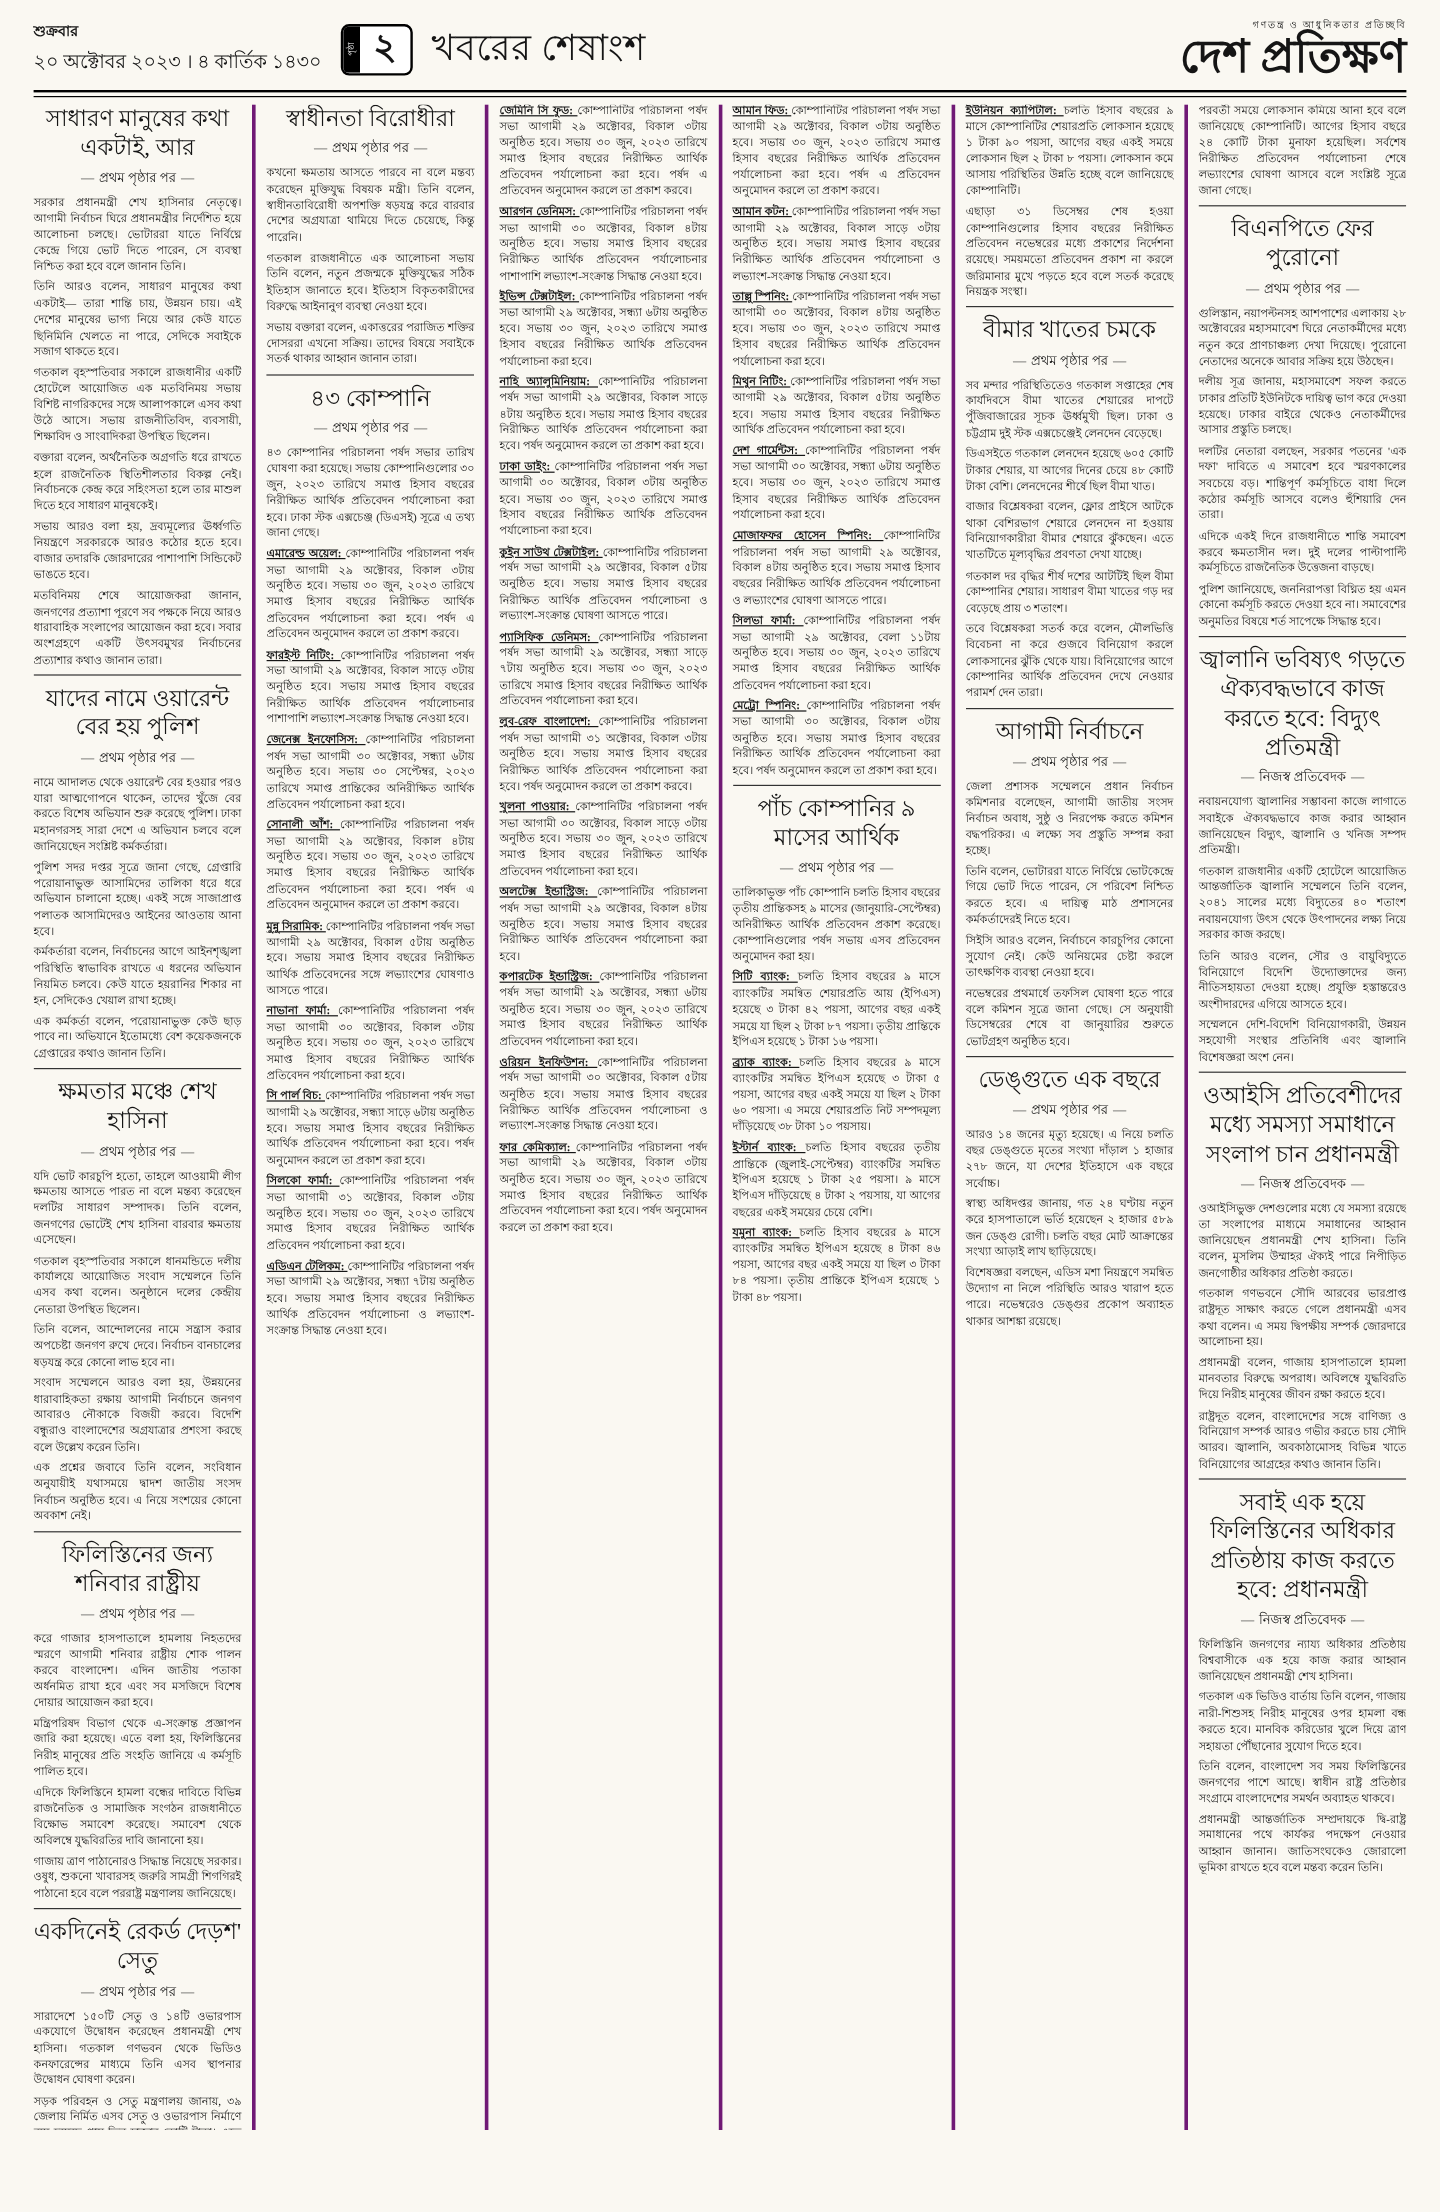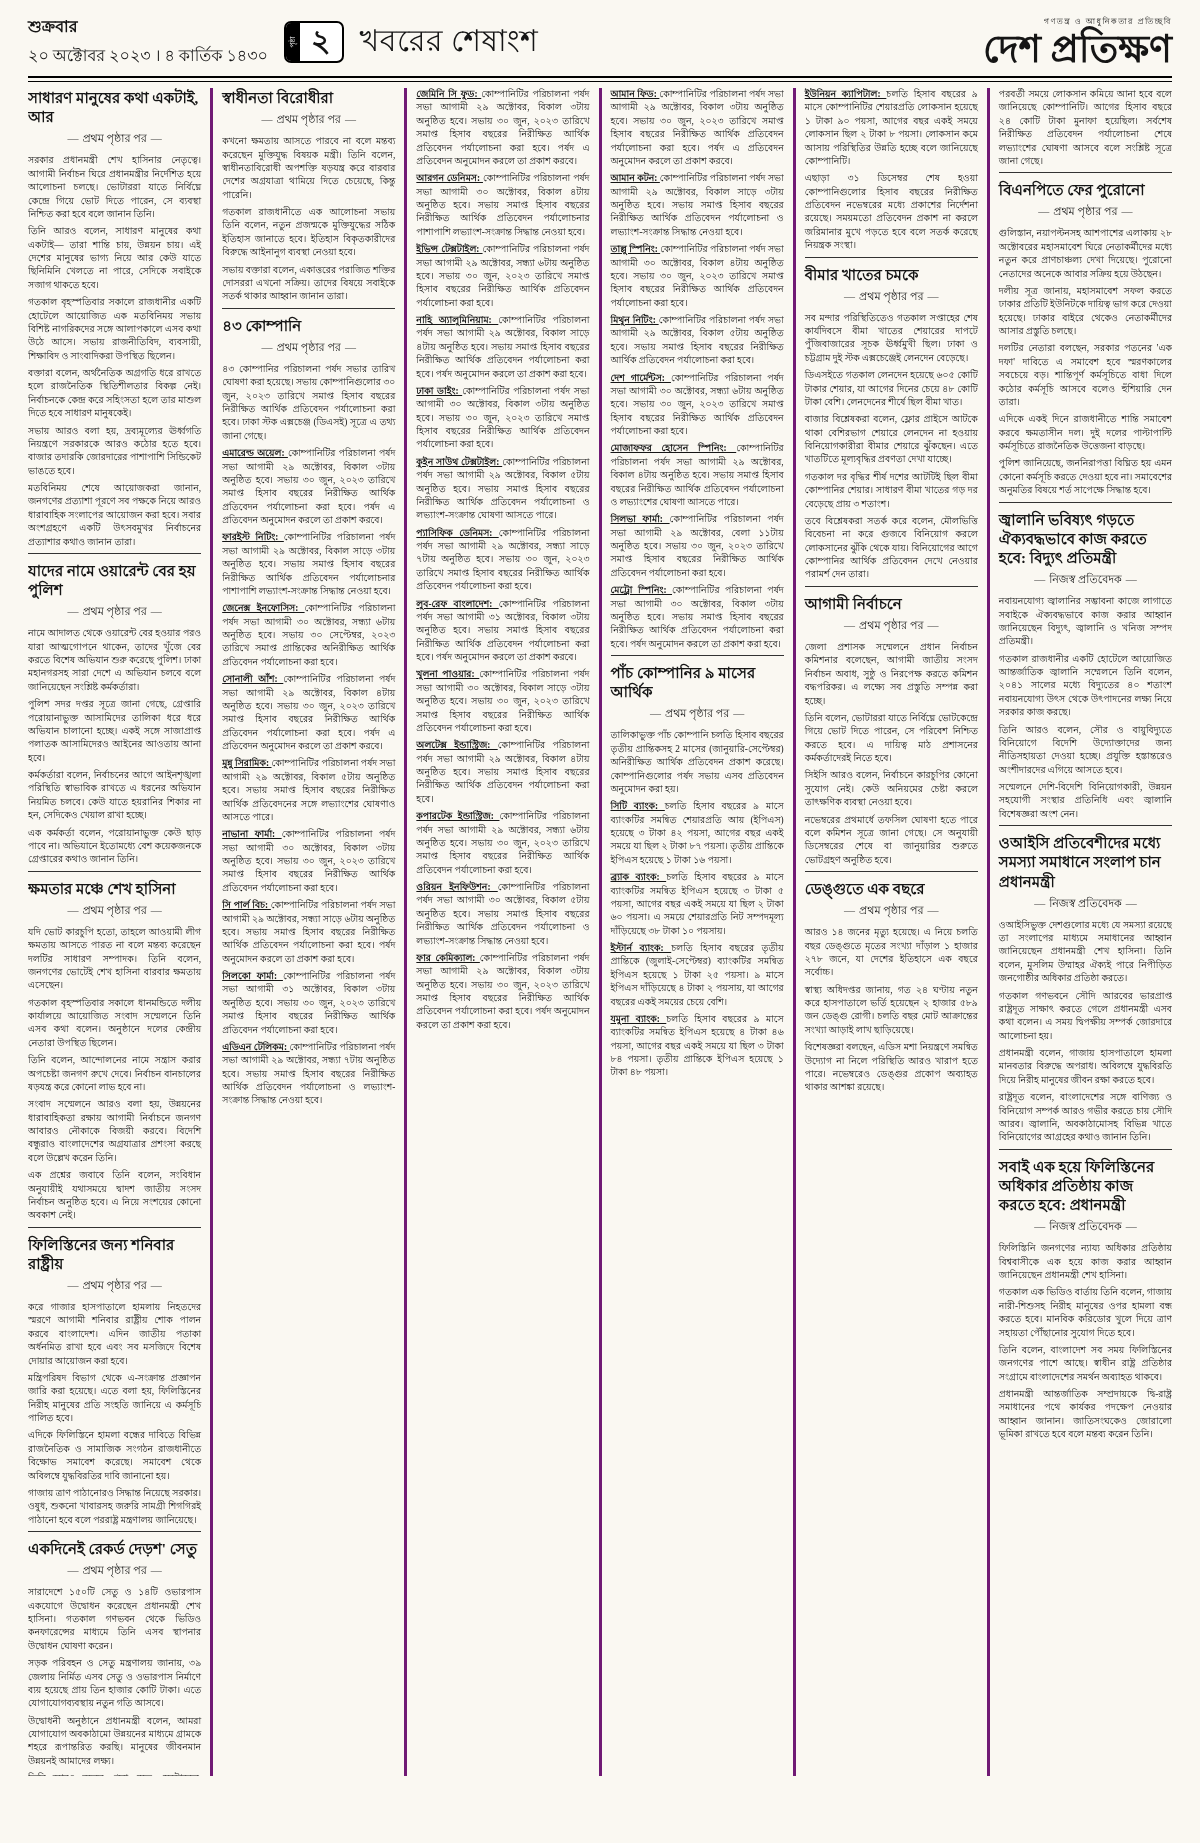--- a/index.html
+++ b/index.html
@@ -6,39 +6,39 @@
   body{
     width:1200px;height:1843px;
     background:#faf8f2;color:#151515;
     font-family:"Liberation Serif","DejaVu Serif",serif;
     overflow:hidden;
   }
   .page{padding:6px 28px 10px;}
   
   .header{display:flex;align-items:center;gap:16px;padding:8px 0 6px;}
   .date-block{min-width:150px;}
-  .weekday{font-weight:bold;font-size:16px;}
+  .weekday{font-weight:bold;font-size:12px;}
   .date{font-size:16px;margin-top:2px;}
   .badge{border:2px solid #000;border-radius:7px;display:flex;align-items:stretch;overflow:hidden;background:#fff;}
   .badge-side{writing-mode:vertical-rl;transform:rotate(180deg);background:#000;color:#fff;font-size:7px;padding:2px 1px;display:flex;align-items:center;justify-content:center;}
   .badge-num{font-size:30px;font-weight:bold;padding:1px 11px 3px;line-height:1.15;}
   .section-title{font-size:30px;font-weight:normal;letter-spacing:.5px;}
   .masthead{margin-left:auto;text-align:right;}
   .tagline{font-size:8px;letter-spacing:1.5px;margin-bottom:2px;}
   .logo{font-size:38px;font-weight:bold;line-height:1.05;}
   .rule-double{height:3px;border-top:2px solid #000;border-bottom:1px solid #000;margin-bottom:6px;}
   
   .cols{display:flex;height:1688px;overflow:hidden;margin-top:4px;}
   .col{flex:1 1 0;min-width:0;padding:0 9px;overflow:hidden;}
   .col:first-child{padding-left:0;}
   .col:last-child{padding-right:0;}
   .col + .col{border-left:3px solid #701a75;}
   
   .block + .block{border-top:1px solid #333;margin-top:4px;padding-top:7px;}
-  .article-title{font-size:15px;font-weight:bold;text-align:left;line-height:1.28;margin:1px 0 3px;}
+  .article-title{font-size:19px;font-weight:normal;text-align:center;line-height:1.28;margin:1px 0 3px;}
   .article-subtitle{font-size:11px;font-weight:normal;text-align:center;margin:0 0 5px;}
   .article-subtitle::before,.article-subtitle::after{content:"—";margin:0 4px;font-weight:normal;color:#444;}
   p.body-par{font-size:9.3px;line-height:1.44;text-align:justify;margin:0 0 4px;}
   p.body-par b{font-weight:bold;text-decoration:underline;}
 </style>
 </head>
 <body>
 
 <div class="page">
 
@@ -153,21 +153,21 @@
           <p class="body-par"><b>তাল্লু স্পিনিং: </b>কোম্পানিটির পরিচালনা পর্ষদ সভা আগামী ৩০ অক্টোবর, বিকাল ৪টায় অনুষ্ঠিত হবে। সভায় ৩০ জুন, ২০২৩ তারিখে সমাপ্ত হিসাব বছরের নিরীক্ষিত আর্থিক প্রতিবেদন পর্যালোচনা করা হবে।</p>
           <p class="body-par"><b>মিথুন নিটিং: </b>কোম্পানিটির পরিচালনা পর্ষদ সভা আগামী ২৯ অক্টোবর, বিকাল ৫টায় অনুষ্ঠিত হবে। সভায় সমাপ্ত হিসাব বছরের নিরীক্ষিত আর্থিক প্রতিবেদন পর্যালোচনা করা হবে।</p>
           <p class="body-par"><b>দেশ গার্মেন্টস: </b>কোম্পানিটির পরিচালনা পর্ষদ সভা আগামী ৩০ অক্টোবর, সন্ধ্যা ৬টায় অনুষ্ঠিত হবে। সভায় ৩০ জুন, ২০২৩ তারিখে সমাপ্ত হিসাব বছরের নিরীক্ষিত আর্থিক প্রতিবেদন পর্যালোচনা করা হবে।</p>
           <p class="body-par"><b>মোজাফফর হোসেন স্পিনিং: </b>কোম্পানিটির পরিচালনা পর্ষদ সভা আগামী ২৯ অক্টোবর, বিকাল ৪টায় অনুষ্ঠিত হবে। সভায় সমাপ্ত হিসাব বছরের নিরীক্ষিত আর্থিক প্রতিবেদন পর্যালোচনা ও লভ্যাংশের ঘোষণা আসতে পারে।</p>
           <p class="body-par"><b>সিলভা ফার্মা: </b>কোম্পানিটির পরিচালনা পর্ষদ সভা আগামী ২৯ অক্টোবর, বেলা ১১টায় অনুষ্ঠিত হবে। সভায় ৩০ জুন, ২০২৩ তারিখে সমাপ্ত হিসাব বছরের নিরীক্ষিত আর্থিক প্রতিবেদন পর্যালোচনা করা হবে।</p>
           <p class="body-par"><b>মেট্রো স্পিনিং: </b>কোম্পানিটির পরিচালনা পর্ষদ সভা আগামী ৩০ অক্টোবর, বিকাল ৩টায় অনুষ্ঠিত হবে। সভায় সমাপ্ত হিসাব বছরের নিরীক্ষিত আর্থিক প্রতিবেদন পর্যালোচনা করা হবে। পর্ষদ অনুমোদন করলে তা প্রকাশ করা হবে।</p>
         </div>
         <div class="block">
           <div class="article-title">পাঁচ কোম্পানির ৯ মাসের আর্থিক</div>
           <div class="article-subtitle">প্রথম পৃষ্ঠার পর</div>
-          <p class="body-par">তালিকাভুক্ত পাঁচ কোম্পানি চলতি হিসাব বছরের তৃতীয় প্রান্তিকসহ 2 মাসের (জানুয়ারি-সেপ্টেম্বর) অনিরীক্ষিত আর্থিক প্রতিবেদন প্রকাশ করেছে। কোম্পানিগুলোর পর্ষদ সভায় এসব প্রতিবেদন অনুমোদন করা হয়।</p>
+          <p class="body-par">তালিকাভুক্ত পাঁচ কোম্পানি চলতি হিসাব বছরের তৃতীয় প্রান্তিকসহ ৯ মাসের (জানুয়ারি-সেপ্টেম্বর) অনিরীক্ষিত আর্থিক প্রতিবেদন প্রকাশ করেছে। কোম্পানিগুলোর পর্ষদ সভায় এসব প্রতিবেদন অনুমোদন করা হয়।</p>
           <p class="body-par"><b>সিটি ব্যাংক: </b>চলতি হিসাব বছরের ৯ মাসে ব্যাংকটির সমন্বিত শেয়ারপ্রতি আয় (ইপিএস) হয়েছে ৩ টাকা ৪২ পয়সা, আগের বছর একই সময়ে যা ছিল ২ টাকা ৮৭ পয়সা। তৃতীয় প্রান্তিকে ইপিএস হয়েছে ১ টাকা ১৬ পয়সা।</p>
           <p class="body-par"><b>ব্র্যাক ব্যাংক: </b>চলতি হিসাব বছরের ৯ মাসে ব্যাংকটির সমন্বিত ইপিএস হয়েছে ৩ টাকা ৫ পয়সা, আগের বছর একই সময়ে যা ছিল ২ টাকা ৬০ পয়সা। এ সময়ে শেয়ারপ্রতি নিট সম্পদমূল্য দাঁড়িয়েছে ৩৮ টাকা ১০ পয়সায়।</p>
           <p class="body-par"><b>ইস্টার্ন ব্যাংক: </b>চলতি হিসাব বছরের তৃতীয় প্রান্তিকে (জুলাই-সেপ্টেম্বর) ব্যাংকটির সমন্বিত ইপিএস হয়েছে ১ টাকা ২৫ পয়সা। ৯ মাসে ইপিএস দাঁড়িয়েছে ৪ টাকা ২ পয়সায়, যা আগের বছরের একই সময়ের চেয়ে বেশি।</p>
           <p class="body-par"><b>যমুনা ব্যাংক: </b>চলতি হিসাব বছরের ৯ মাসে ব্যাংকটির সমন্বিত ইপিএস হয়েছে ৪ টাকা ৪৬ পয়সা, আগের বছর একই সময়ে যা ছিল ৩ টাকা ৮৪ পয়সা। তৃতীয় প্রান্তিকে ইপিএস হয়েছে ১ টাকা ৪৮ পয়সা।</p>
         </div>
       </div>
       <div class="col">
         <div class="block">
           <p class="body-par"><b>ইউনিয়ন ক্যাপিটাল: </b>চলতি হিসাব বছরের ৯ মাসে কোম্পানিটির শেয়ারপ্রতি লোকসান হয়েছে ১ টাকা ৯০ পয়সা, আগের বছর একই সময়ে লোকসান ছিল ২ টাকা ৮ পয়সা। লোকসান কমে আসায় পরিস্থিতির উন্নতি হচ্ছে বলে জানিয়েছে কোম্পানিটি।</p>
           <p class="body-par">এছাড়া ৩১ ডিসেম্বর শেষ হওয়া কোম্পানিগুলোর হিসাব বছরের নিরীক্ষিত প্রতিবেদন নভেম্বরের মধ্যে প্রকাশের নির্দেশনা রয়েছে। সময়মতো প্রতিবেদন প্রকাশ না করলে জরিমানার মুখে পড়তে হবে বলে সতর্ক করেছে নিয়ন্ত্রক সংস্থা।</p>

